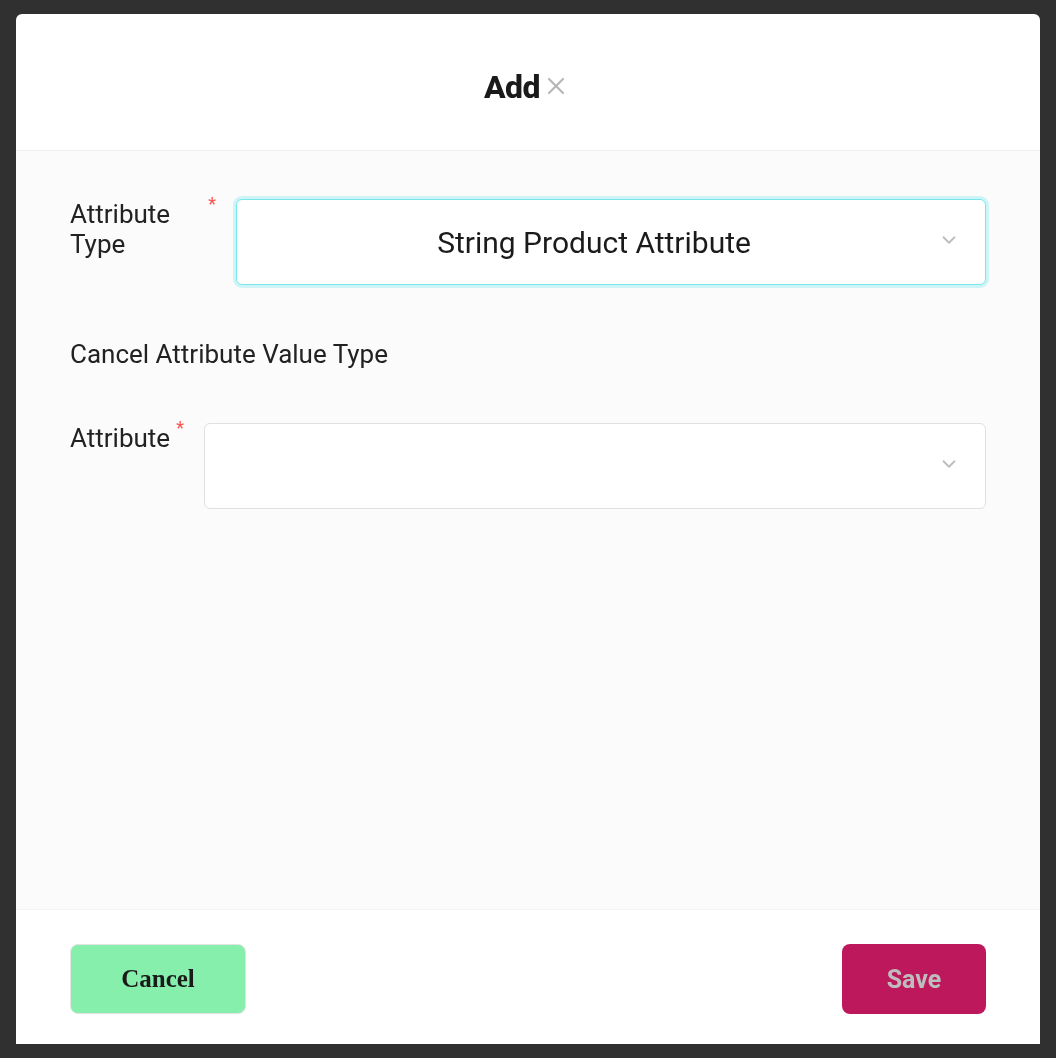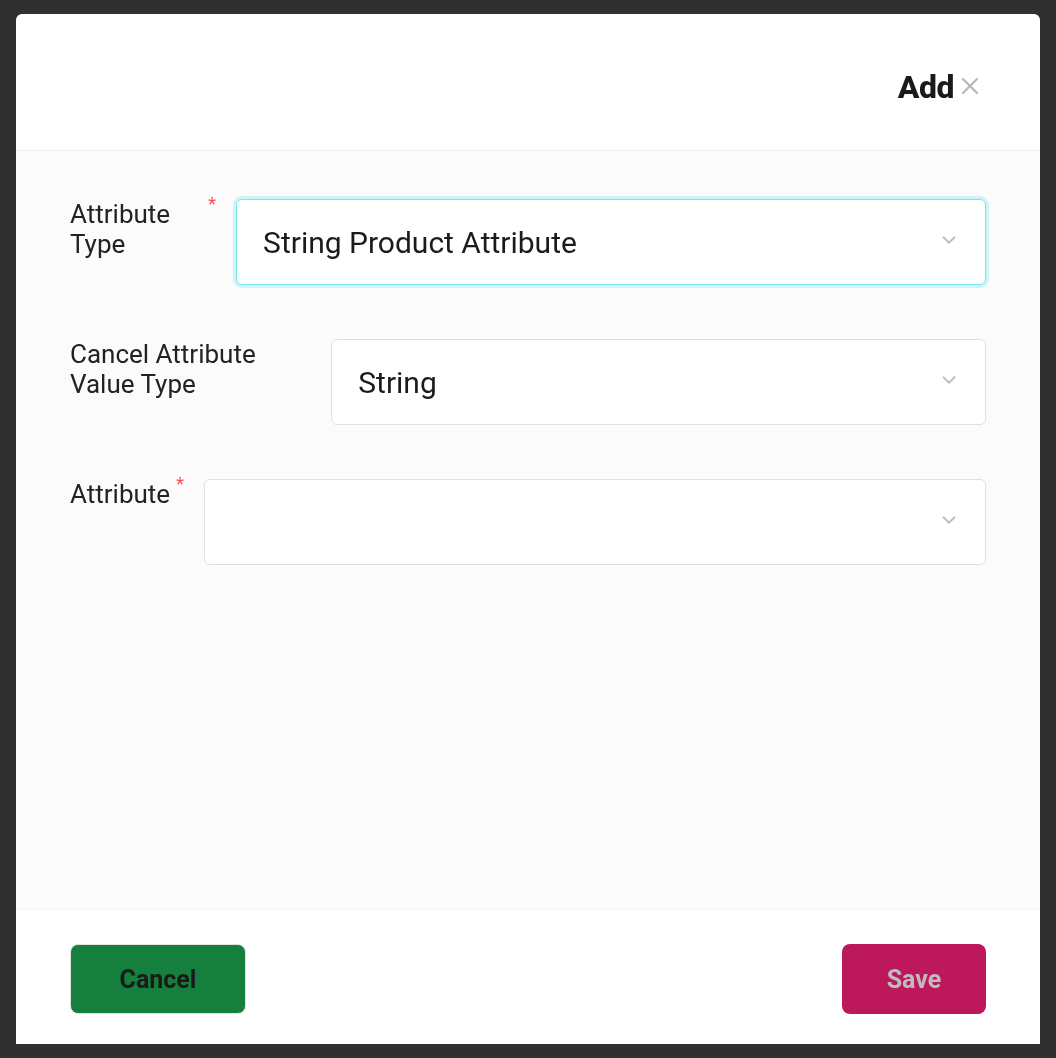--- a/index.html
+++ b/index.html
@@ -23,21 +23,21 @@
       bottom: 14px;
       background: #ffffff;
       border-radius: 6px;
       display: flex;
       flex-direction: column;
     }
     .modal-header {
       padding: 54px 54px 44px 54px;
       display: flex;
       align-items: center;
-      justify-content: flex-end;
+      justify-content: center;
       border-bottom: 1px solid #eeeeee;
     }
     .modal-title {
       font-size: 32px;
       font-weight: 800;
       color: #1a1a1a;
       letter-spacing: -0.5px;
     }
     .close-btn {
       background: none;
@@ -91,20 +91,21 @@
       background: #ffffff;
       border: 1.5px solid #e0e0e0;
       border-radius: 6px;
       padding: 0 60px 0 26px;
       font-size: 30px;
       color: #1b1b1b;
       display: flex;
       align-items: center;
       cursor: pointer;
       font-family: inherit;
+      justify-content: center;
     }
     .select-control.focused {
       border: 1.5px solid #79e7ea;
       box-shadow: 0 0 0 3px rgba(121, 231, 234, 0.35);
     }
     .chevron {
       position: absolute;
       right: 26px;
       top: 50%;
       transform: translateY(-50%);
@@ -129,24 +130,25 @@
       border-radius: 8px;
       font-size: 25px;
       font-weight: 700;
       cursor: pointer;
       font-family: inherit;
       display: flex;
       align-items: center;
       justify-content: center;
     }
     .btn-cancel {
-      background: #15803d;
+      background: #86efac;
       border: 1.5px solid #e3e3e3;
       color: #1a1a1a;
       min-width: 176px;
+      font-family: Liberation Serif, serif;
     }
     .btn-save {
       background: #be185d;
       border: none;
       color: #bdbdbd;
       min-width: 144px;
       cursor: default;
     }
   </style>
 </head>
@@ -182,30 +184,20 @@
             <polyline points="6 9 12 15 18 9"></polyline>
           </svg>
         </span>
       </div>
     </div>
 
     <div class="form-group">
       <label class="form-label">
         <span>Cancel Attribute Value Type</span>
       </label>
-      <div class="select-wrapper">
-        <div class="select-control">
-          <span>String</span>
-        </div>
-        <span class="chevron">
-          <svg viewBox="0 0 24 24" fill="none" stroke="currentColor" stroke-width="2" stroke-linecap="round" stroke-linejoin="round">
-            <polyline points="6 9 12 15 18 9"></polyline>
-          </svg>
-        </span>
-      </div>
     </div>
 
     <div class="form-group">
       <label class="form-label">
         <span>Attribute</span>
         <span class="required-asterisk">*</span>
       </label>
       <div class="select-wrapper">
         <div class="select-control">
           <span></span>

